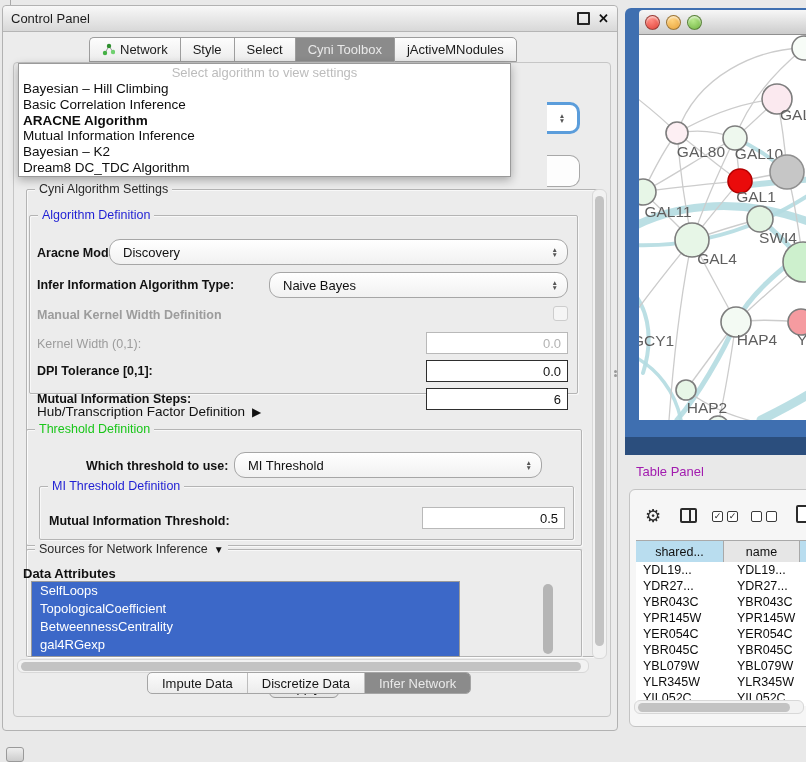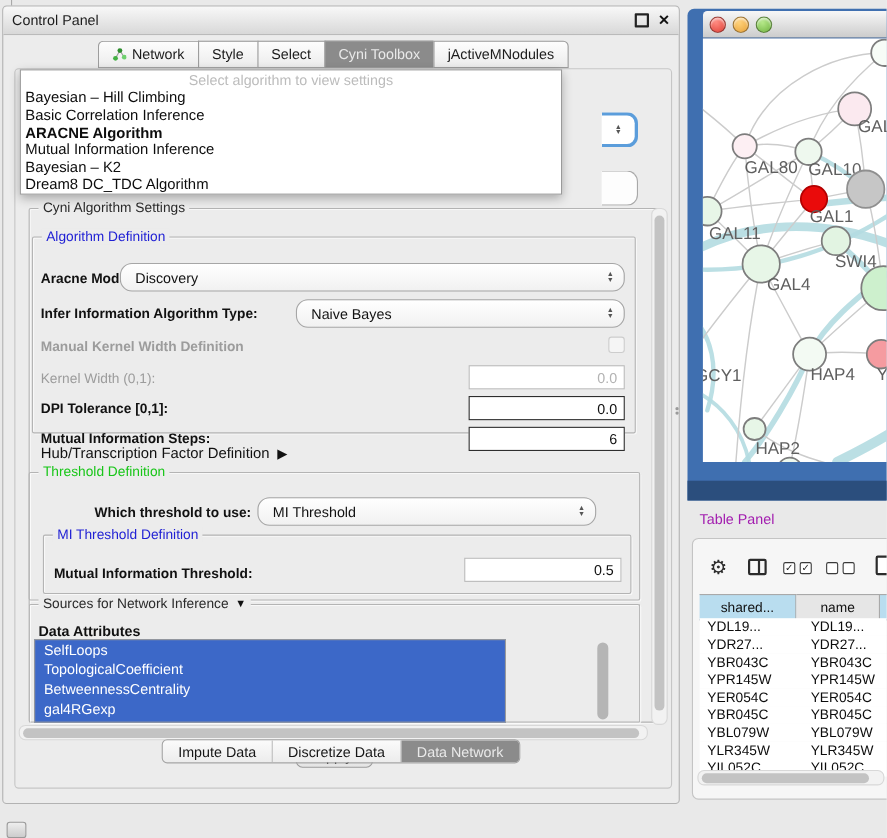--- a/index.html
+++ b/index.html
@@ -234,21 +234,21 @@
   <div class="b field" style="left:419px;top:501px;width:143px">
     <span>0.5</span>
   </div>
 
   <div class="b fs" style="left:23px;top:543px;width:556px;height:108px;border-bottom:none">
     <span class="fstitle" style="display:flex;align-items:center;gap:6px">
       <span>Sources for Network Inference</span>
       <span style="font-size:10px;color:#111">▼</span>
     </span>
   </div>
-  <div class="b lbl" style="left:32px;top:560px;font-size:13px">Data Attributes</div>
+  <div class="b lbl" style="left:20px;top:560px;font-size:13px">Data Attributes</div>
   <div class="b attr-list" style="left:28px;top:575px;width:429px;height:76px">
       <div class="attr-item">SelfLoops</div>
       <div class="attr-item">TopologicalCoefficient</div>
       <div class="attr-item">BetweennessCentrality</div>
       <div class="attr-item">gal4RGexp</div>
     </div>
   <div class="b sb-thumb" style="left:540px;top:578px;width:10px;height:70px;background:#b5b5b5"></div>
 
   <div class="b sb-track" style="left:589px;top:183px;width:15px;height:470px">
     <div class="sb-thumb" style="position:absolute;left:2px;top:6px;width:9px;height:450px"></div>
@@ -262,21 +262,21 @@
   </div>
 
   <div class="b btabs" style="left:144px;top:666px">
     <div class="btab">
         <span>Impute Data</span>
       </div>
     <div class="btab">
         <span>Discretize Data</span>
       </div>
     <div class="btab sel">
-        <span>Data Network</span>
+        <span>Infer Network</span>
       </div>
   </div>
 </div>
 
 <div class="b" style="left:613px;top:369px;width:5px;height:12px">
   <div style="width:3px;height:3px;background:#9a9a9a;border-radius:50%;margin:1px auto"></div>
   <div style="width:3px;height:3px;background:#9a9a9a;border-radius:50%;margin:1px auto"></div>
 </div>
 
 <div class="b net"></div>

